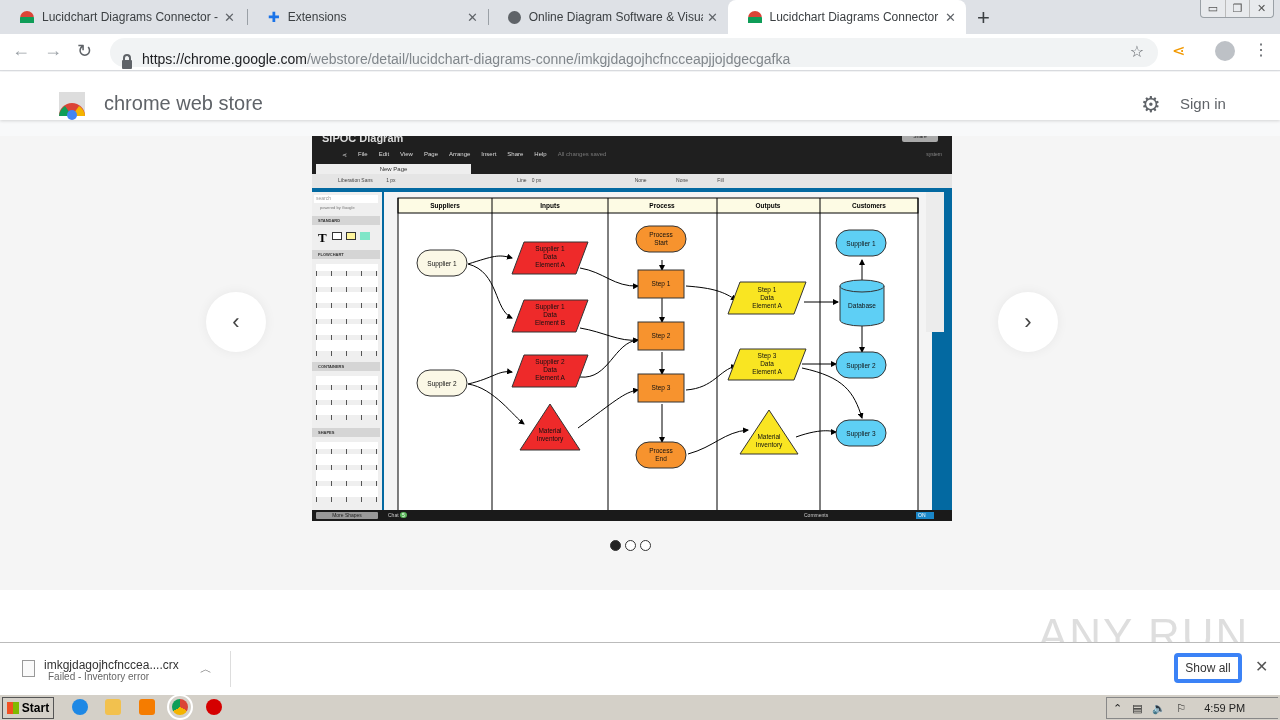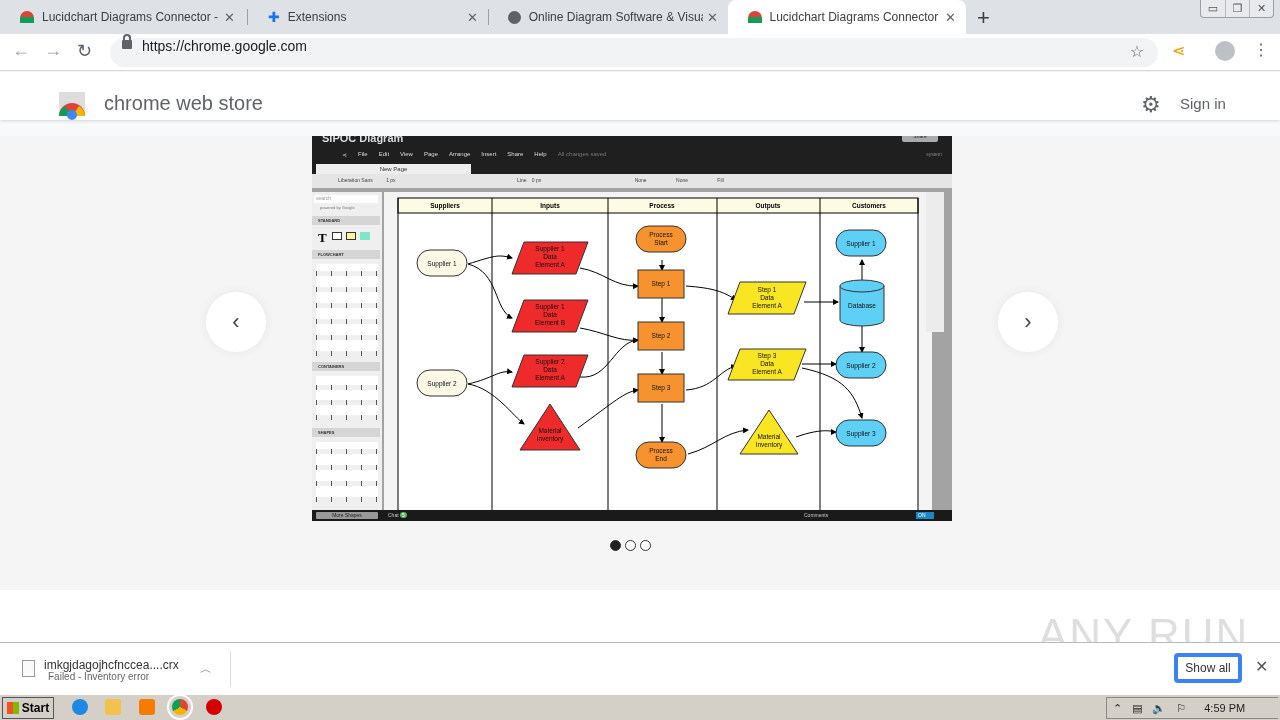--- a/index.html
+++ b/index.html
@@ -9,37 +9,37 @@
 .tab .tl{margin-left:8px;white-space:nowrap;overflow:hidden;width:178px}
 .tab .tx{font-size:13px;color:#5f6368;margin-left:4px}
 .tab.active{background:#fff;border-radius:8px 8px 0 0}
 .tabsep{position:absolute;top:9px;width:1px;height:16px;background:#9aa0a6}
 .newtab{position:absolute;left:977px;top:5px;font-size:22px;color:#3c4043}
 .winbtns{position:absolute;right:6px;top:0;display:flex;border:1px solid #9aa0a6;border-top:none;border-radius:0 0 4px 4px;height:18px;background:#e8eaed}
 .winbtns span{width:24px;text-align:center;font-size:11px;color:#555;line-height:16px;border-left:1px solid #bbb}
 .winbtns span:first-child{border-left:none}
 .toolbar{position:absolute;left:0;top:34px;width:1280px;height:37px;background:#fff;border-bottom:1px solid #dadce0}
 .navbtn{position:absolute;top:6px;font-size:18px;color:#9aa0a6}
-.omnibox{position:absolute;left:110px;top:4px;width:1048px;height:29px;background:#f1f3f4;border-radius:15px;display:flex;align-items:flex-start;padding-left:12px;font-size:14px}
+.omnibox{position:absolute;left:110px;top:4px;width:1048px;height:29px;background:#f1f3f4;border-radius:15px;display:flex;align-items:flex-end;padding-left:12px;font-size:14px}
 .omnibox .host{color:#202124}
 .omnibox .path{color:#80868b}
 .lock{width:10px;height:9px;background:#5f6368;border-radius:1px;margin-right:10px;position:relative;top:2px}
 .lock:before{content:"";position:absolute;left:1px;top:-6px;width:4px;height:5px;border:2px solid #5f6368;border-bottom:none;border-radius:4px 4px 0 0}
 .star{position:absolute;right:14px;top:4px;font-size:16px;color:#5f6368}
 .ext{position:absolute;left:1172px;top:41px;font-size:16px;color:#f29900}
 .avatar{position:absolute;left:1215px;top:41px;width:20px;height:20px;border-radius:50%;background:#bdc1c6}
 .menu{position:absolute;left:1253px;top:40px;font-size:16px;color:#5f6368}
 .cwsheader{position:absolute;left:0;top:72px;width:1280px;height:48px;background:#fff;box-shadow:0 1px 3px rgba(0,0,0,.15);z-index:5}
 .cwslogo{position:absolute;left:57px;top:18px;width:30px;height:30px}
 .cwstitle{position:absolute;left:104px;top:20px;font-size:20px;color:#5f6368}
 .gear{position:absolute;left:1141px;top:20px;font-size:22px;color:#5f6368}
 .signin{position:absolute;left:1180px;top:23px;font-size:15px;color:#5f6368}
 .stage{position:absolute;left:0;top:136px;width:1280px;height:454px;background:#f5f5f5}
 .arrow{position:absolute;top:156px;width:60px;height:60px;border-radius:50%;background:#fff;box-shadow:0 0 12px rgba(0,0,0,.06);display:flex;align-items:center;justify-content:center;font-size:22px;color:#444}
-.shot{position:absolute;left:312px;top:0;width:640px;height:385px;background:#a3a3a3;overflow:hidden}
+.shot{position:absolute;left:312px;top:0;width:640px;height:385px;background:#0369a1;overflow:hidden}
 .dots{position:absolute;left:610px;top:404px;display:flex;gap:4px}
 .dot{width:11px;height:11px;border-radius:50%;border:1.5px solid #333;background:#fff}
 .dot.on{background:#222}
 .belowfold{position:absolute;left:0;top:590px;width:1280px;height:52px;background:#fff}
 .downloadbar{position:absolute;left:0;top:642px;width:1280px;height:52px;background:#fff;border-top:1px solid #bbb}
 .dlfile{position:absolute;left:22px;top:17px;width:13px;height:17px;border:1px solid #999;background:#fafafa}
 .dlname{position:absolute;left:44px;top:15px;font-size:12px;color:#333}
 .dlstatus{position:absolute;left:48px;top:28px;font-size:10px;color:#666}
 .dlcaret{position:absolute;left:200px;top:18px;font-size:12px;color:#666}
 .dlsep{position:absolute;left:230px;top:8px;width:1px;height:36px;background:#ddd}
@@ -106,20 +106,21 @@
   </div>
 </div>
 
 <div class="toolbar">
   <span class="navbtn" style="left:12px">←</span>
   <span class="navbtn" style="left:44px">→</span>
   <span class="navbtn" style="left:77px;color:#5f6368">↻</span>
   <div class="omnibox">
     <span class="lock"></span>
     <span class="host">https://chrome.google.com</span>
+      <span class="path">/webstore/detail/lucidchart-diagrams-conne/imkgjdagojhcfncceapjjojdgecgafka</span>
     <span class="star">☆</span>
   </div>
 </div>
 <span class="ext">⋖</span>
 <span class="avatar"></span>
 <span class="menu">⋮</span>
 
 <div class="cwsheader">
   <svg class="cwslogo" viewBox="0 0 30 30">
     <rect x="2" y="2" width="26" height="24" fill="#ddd"></rect>

